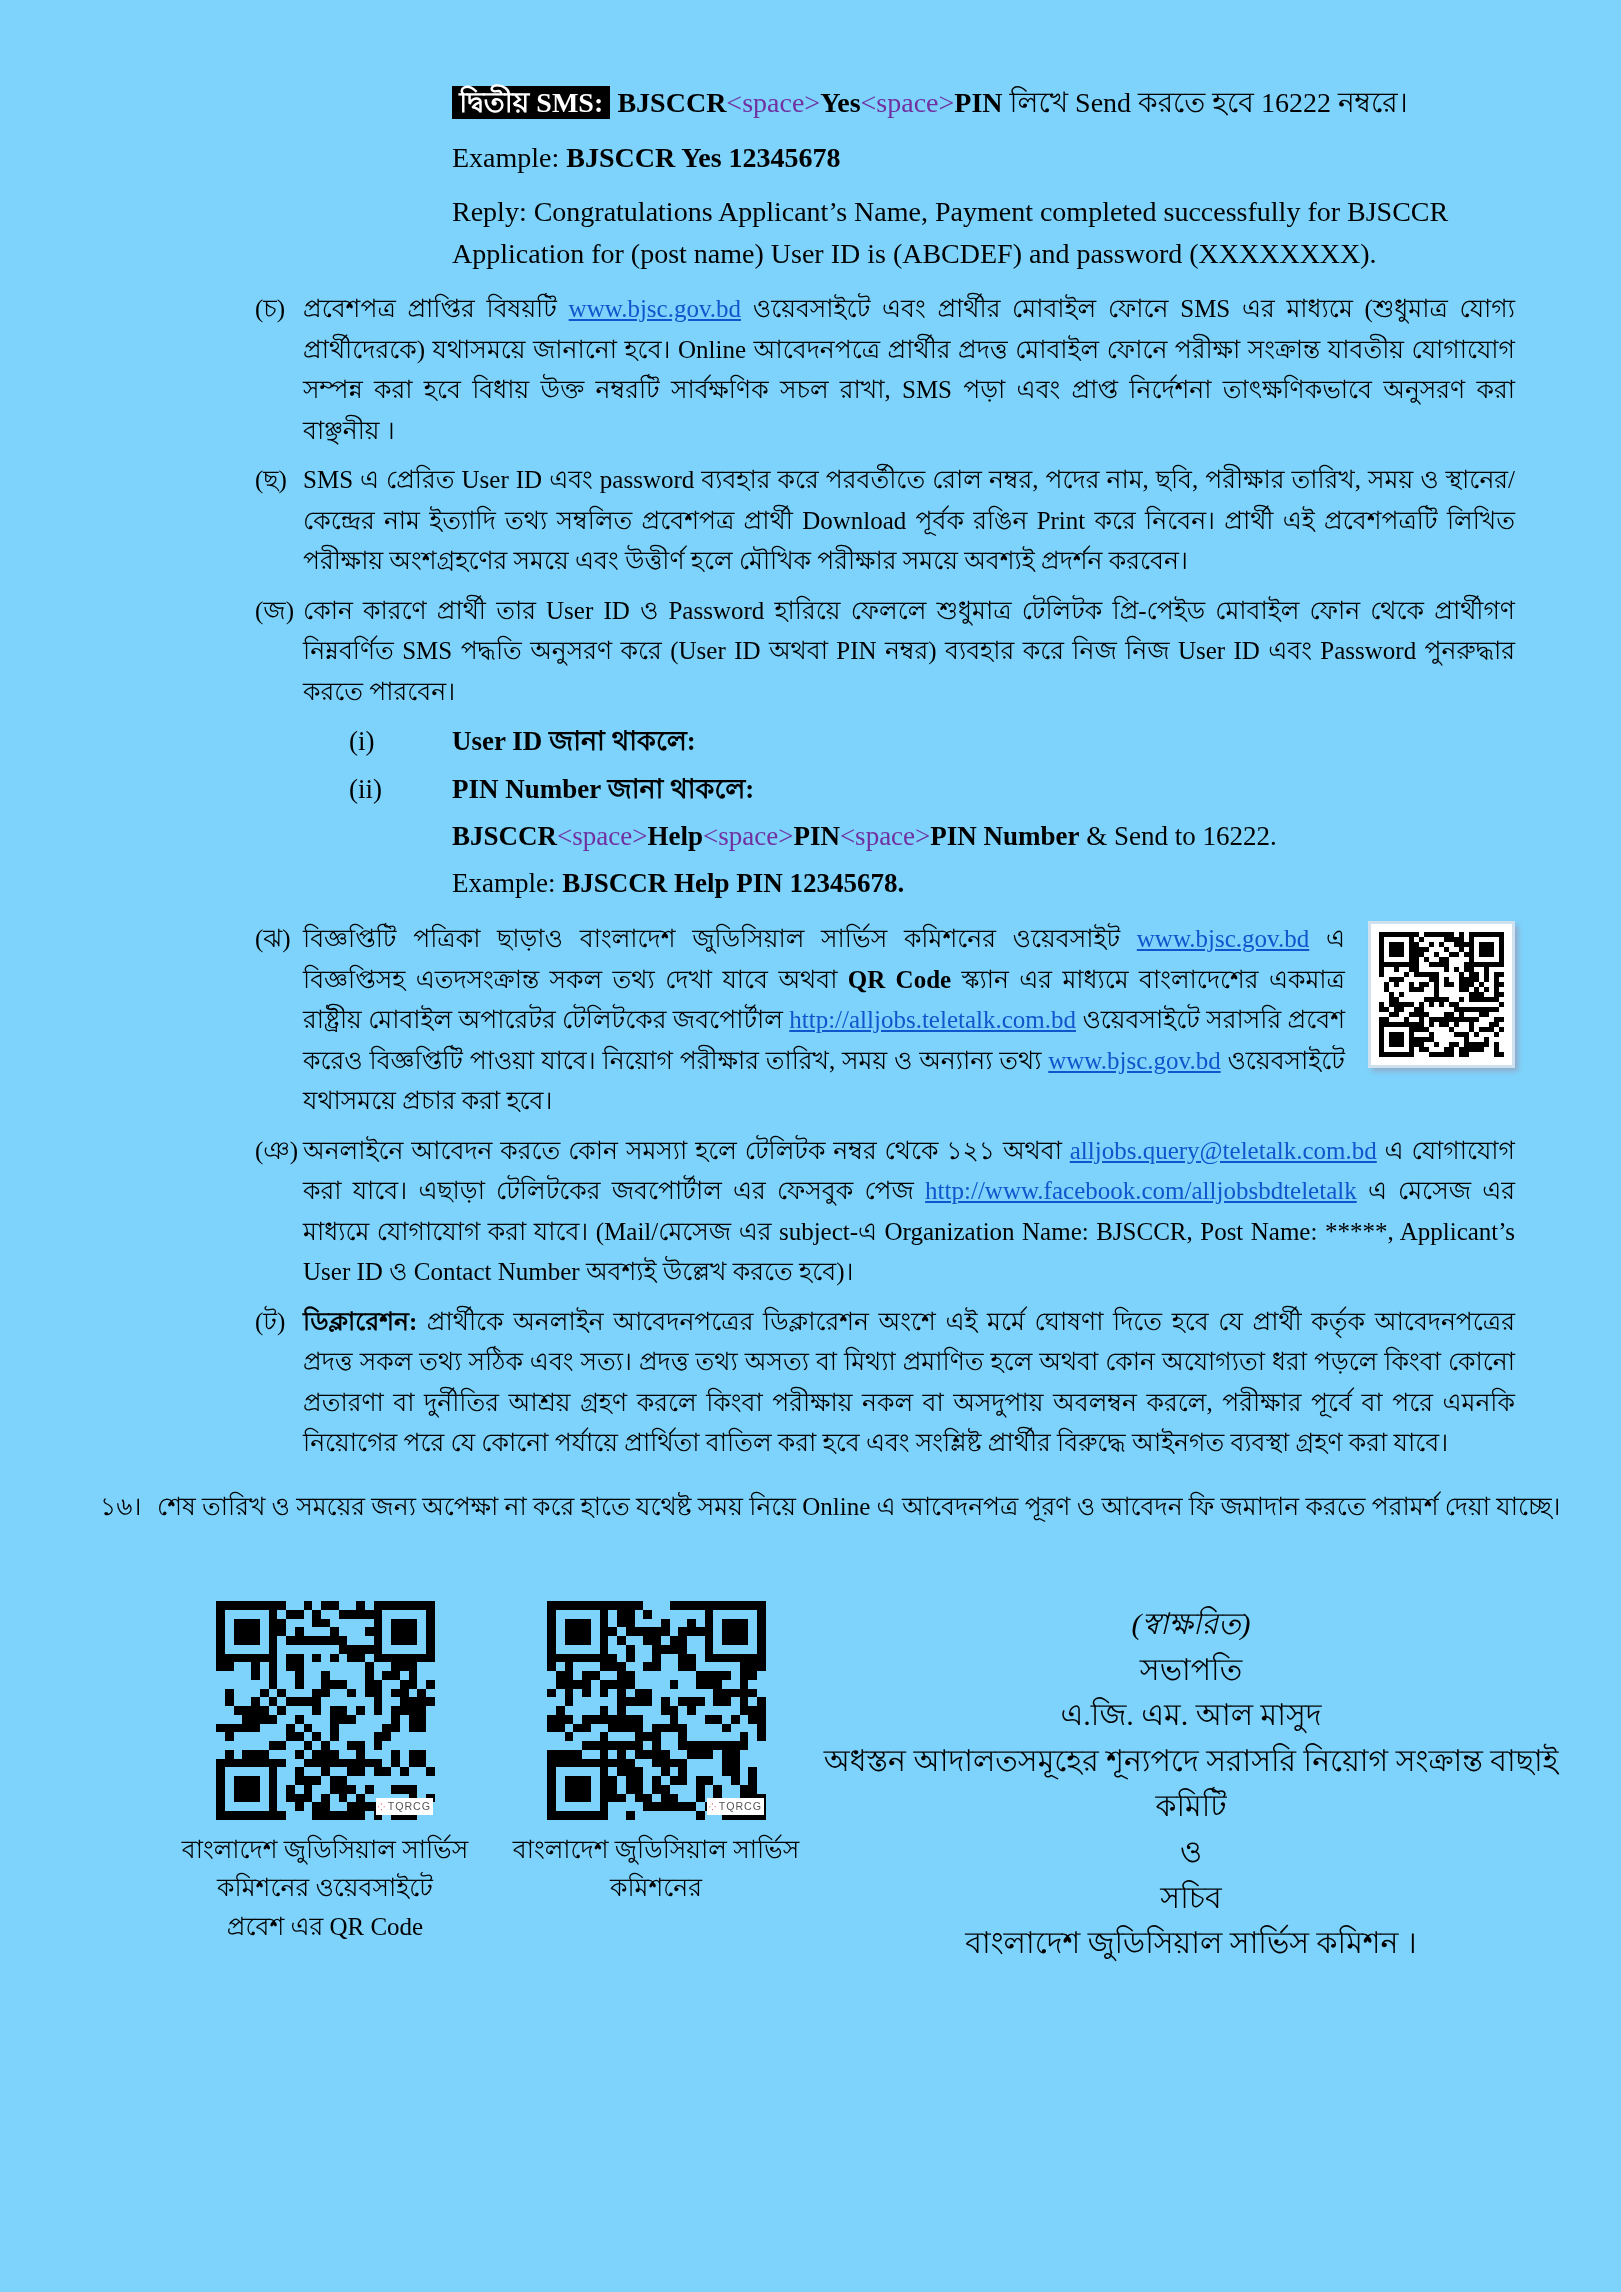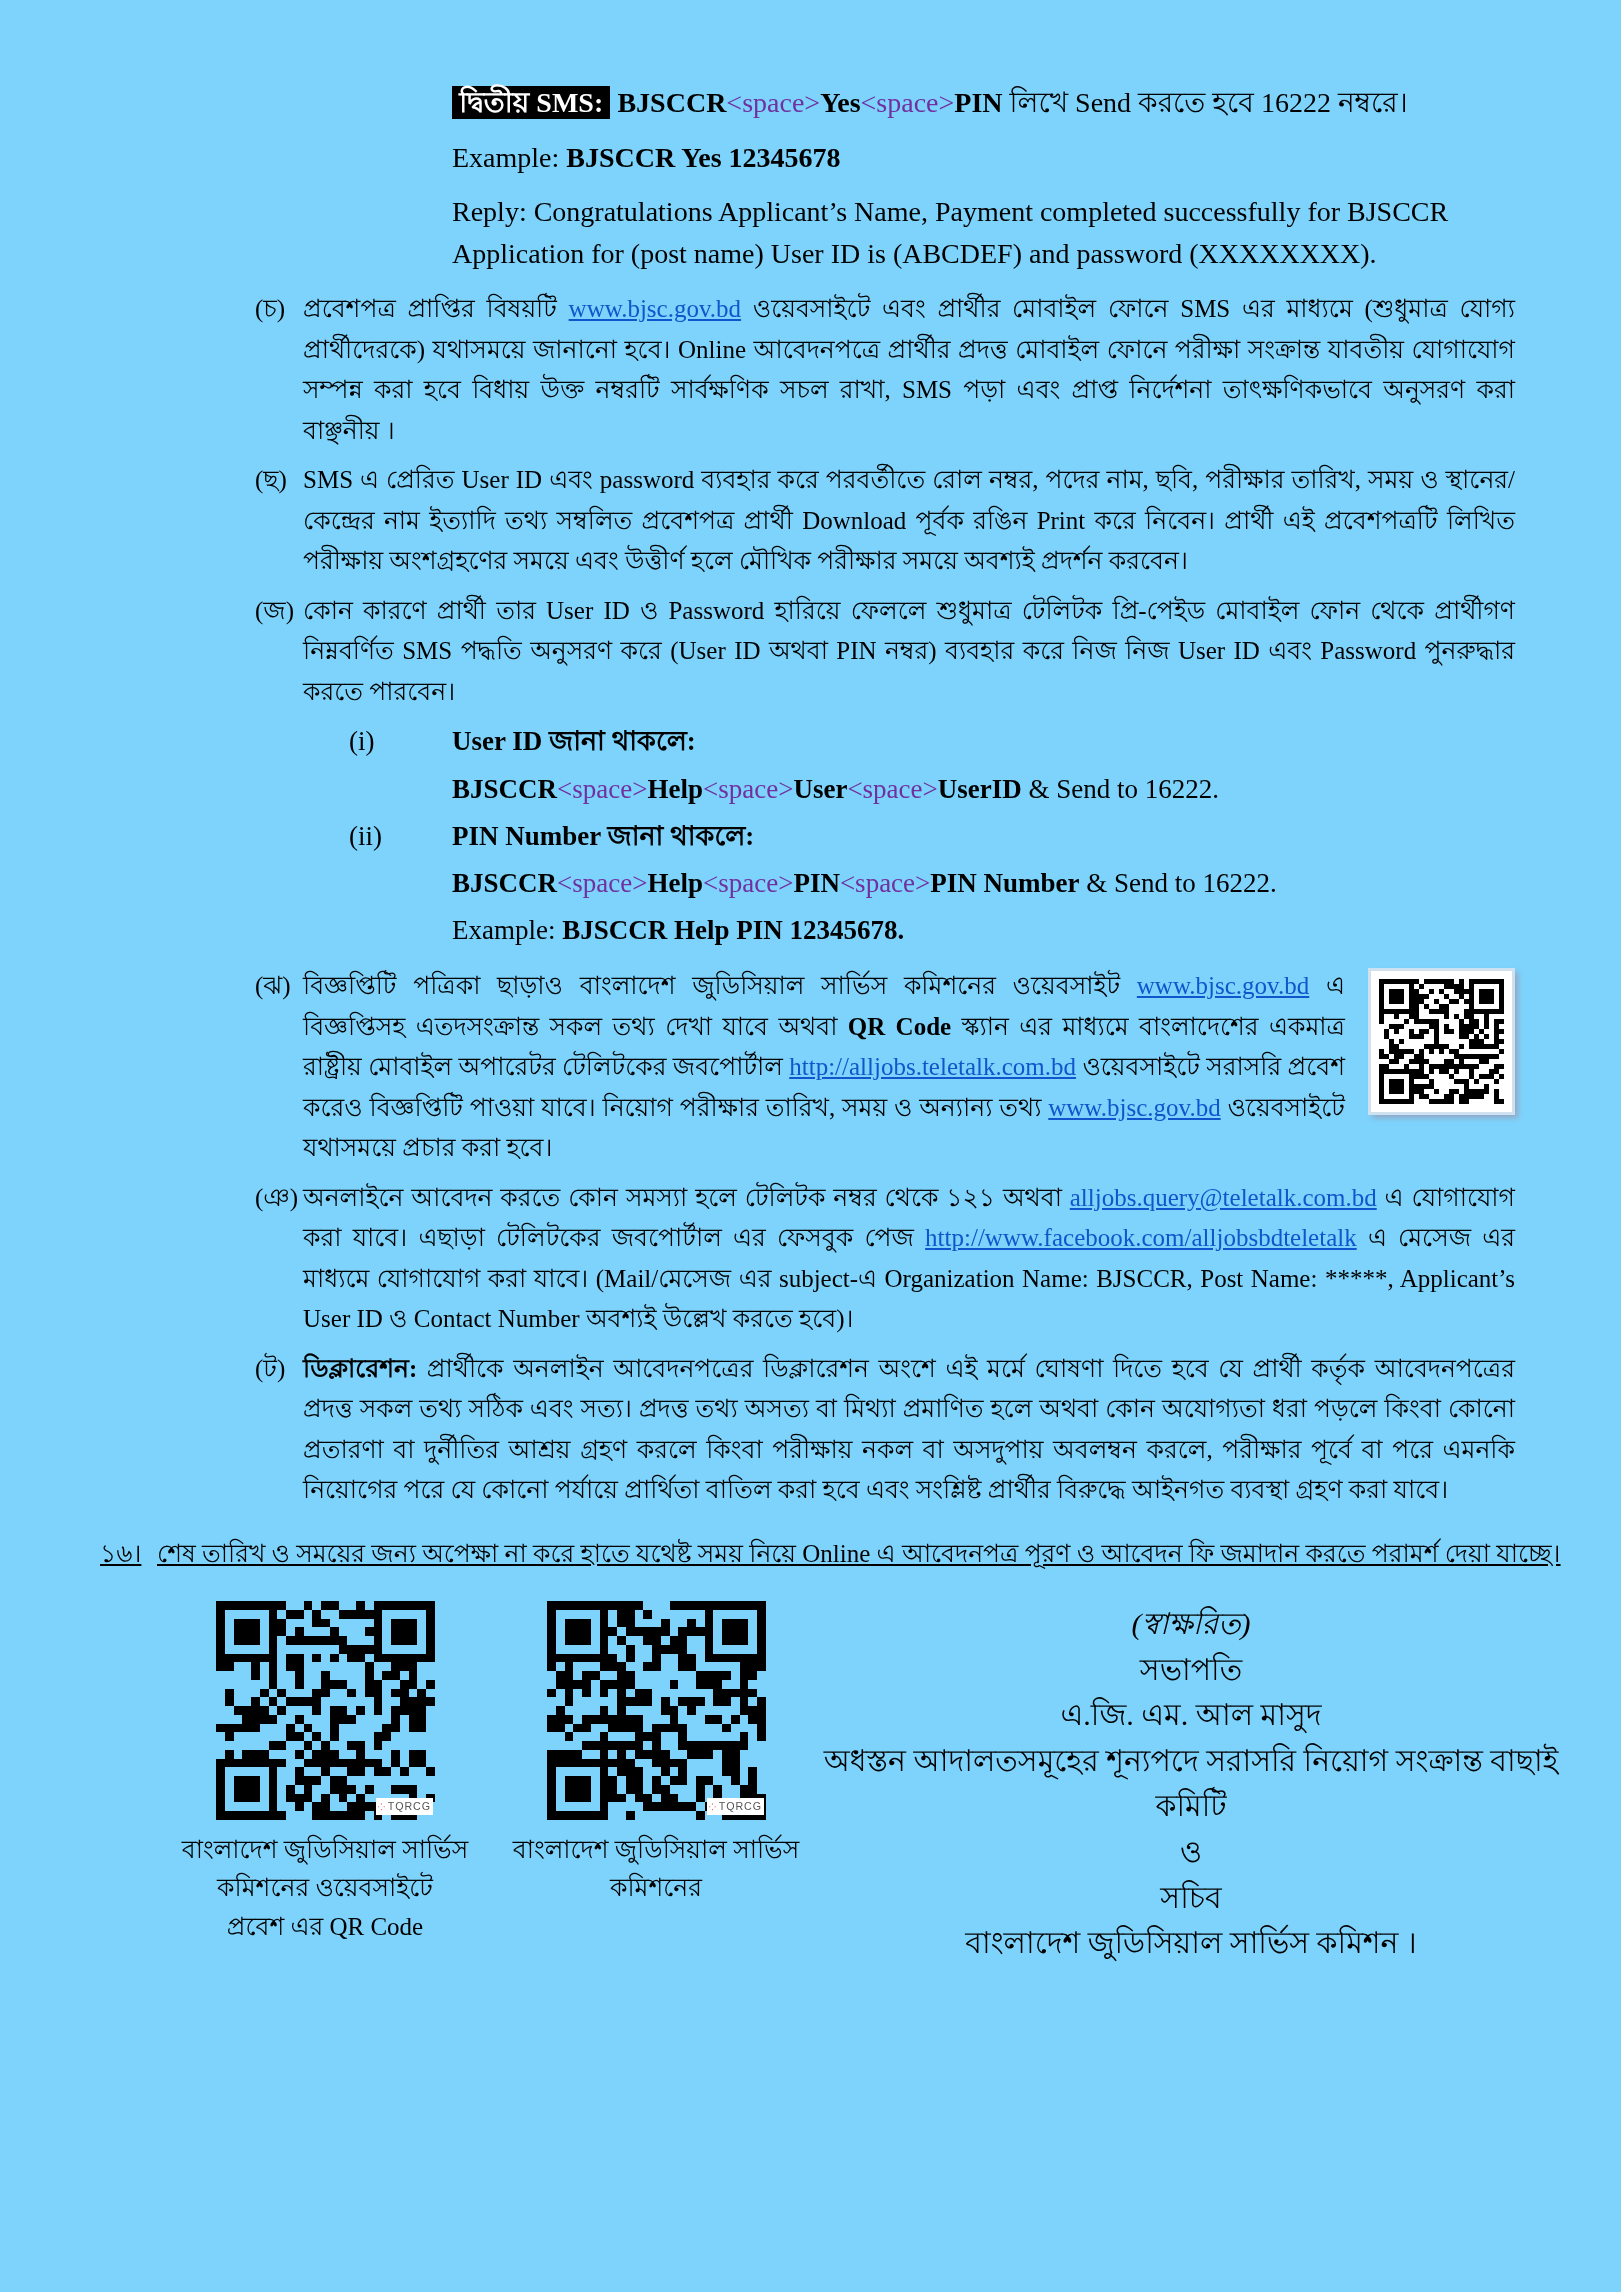--- a/index.html
+++ b/index.html
@@ -23,21 +23,21 @@
   .sub{margin:9px 0 3.6px 94px;font-size:27px;line-height:1.55;}
   .srow{display:flex;}
   .smarker{width:103px;flex:none;}
   .sbody{flex:1;}
   .sbody .ln{margin:0 0 5.4px 0;}
   
   .qr-box{float:right;width:125px;background:#fff;padding:8px;border:3.6px solid #cfe0ee;
           box-shadow:3.6px 3.6px 5.4px #93a9c6;margin:1.8px 0 9px 23px;}
   .qr-box svg{width:125px;height:125px;display:block;}
   
-  .para16{display:flex;margin:23px 54px 0 100px;font-size:25px;line-height:1.6;text-decoration:underline;}
+  .para16{display:flex;margin:23px 54px 0 100px;font-size:25px;line-height:1.6;}
   .para16 .marker{width:57px;}
   
   .qr-block{position:absolute;text-align:center;font-size:25px;line-height:1.55;}
   .qr-block-1{left:175px;top:1601px;width:300px;}
   .qr-block-2{left:491px;top:1601px;width:330px;}
   .qr-big{position:relative;width:219px;margin:0 auto;}
   .qr-big svg{width:219px;height:219px;display:block;}
   .wm{position:absolute;right:1.8px;bottom:5.4px;font-family:Liberation Sans, sans-serif;
       font-size:10.7px;color:#555;background:#fff;padding:0 1.8px;letter-spacing:0.9px;}
   .wm-ico{color:#cc3344;font-size:9px;margin-right:1.8px;}
@@ -72,21 +72,20 @@
     <div class="item">
       <div class="marker">(জ)</div>
       <div class="bodytxt"><span>কোন কারণে প্রার্থী তার User ID ও Password হারিয়ে ফেললে শুধুমাত্র টেলিটক প্রি-পেইড মোবাইল ফোন থেকে প্রার্থীগণ নিম্নবর্ণিত SMS পদ্ধতি অনুসরণ করে (User ID অথবা PIN নম্বর) ব্যবহার করে নিজ নিজ User ID এবং Password পুনরুদ্ধার করতে পারবেন।</span></div>
     </div>
 
     <div class="sub">
       <div class="srow">
         <div class="smarker">(i)</div>
         <div class="sbody">
           <div class="ln"><span class="b">User ID জানা থাকলে:</span></div>
-          <div class="ln"><span class="b">BJSCCR</span><span class="sp">&lt;space&gt;</span><span class="b">Help</span><span class="sp">&lt;space&gt;</span><span class="b">User</span><span class="sp">&lt;space&gt;</span><span class="b">UserID</span><span> &amp; Send to 16222.</span></div>
         </div>
       </div>
       <div class="srow">
         <div class="smarker">(ii)</div>
         <div class="sbody">
           <div class="ln"><span class="b">PIN Number জানা থাকলে:</span></div>
           <div class="ln"><span class="b">BJSCCR</span><span class="sp">&lt;space&gt;</span><span class="b">Help</span><span class="sp">&lt;space&gt;</span><span class="b">PIN</span><span class="sp">&lt;space&gt;</span><span class="b">PIN Number</span><span> &amp; Send to 16222.</span></div>
           <div class="ln"><span>Example: </span><span class="b">BJSCCR Help PIN 12345678.</span></div>
         </div>
       </div>

